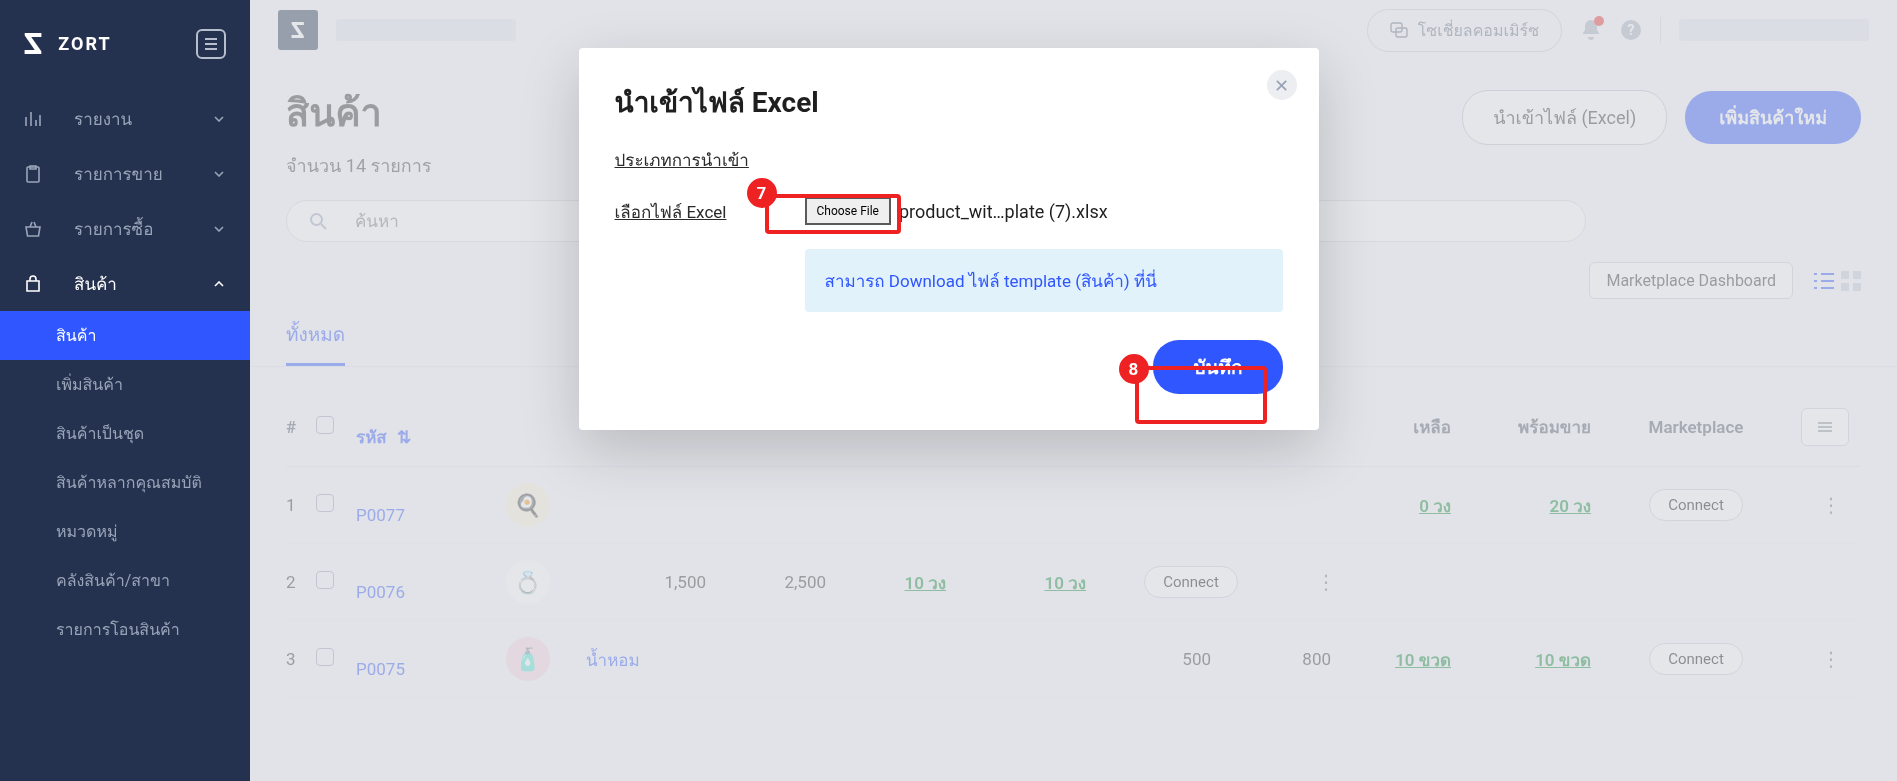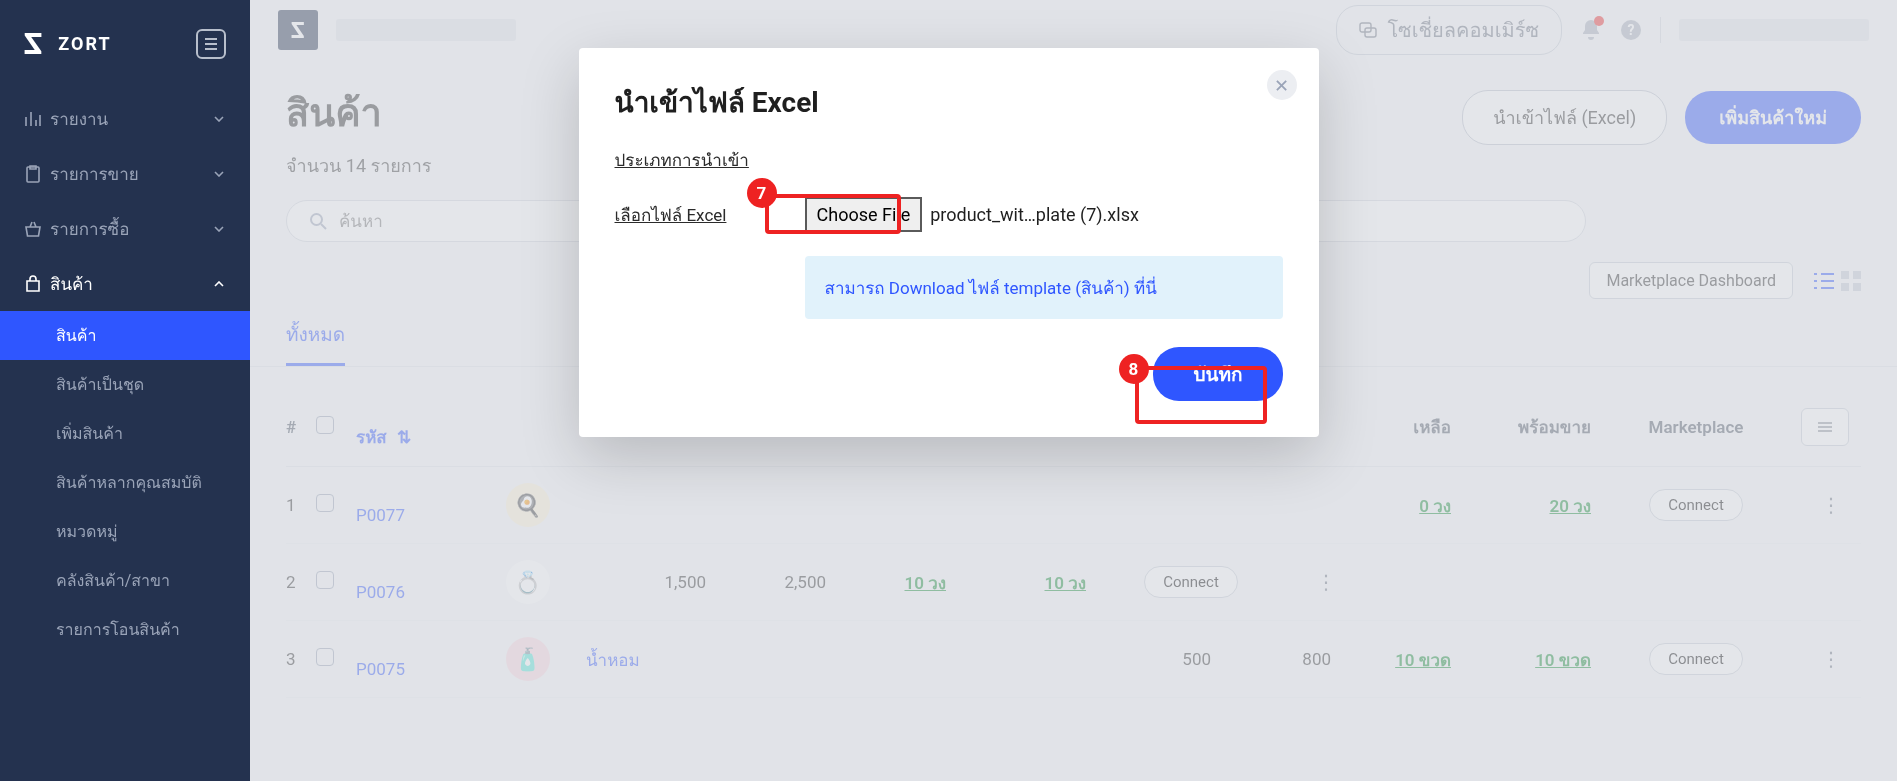--- a/index.html
+++ b/index.html
@@ -8,50 +8,50 @@
   
   .sidebar { position: absolute; left: 0; top: 0; width: 250px; height: 781px; background: #24324f; color: #b8bfcc; }
   .brand { display: flex; align-items: center; justify-content: space-between; padding: 26px 24px 30px 24px; }
   .brand-left { display: flex; align-items: center; gap: 16px; }
   .brand-logo { font-size: 30px; font-weight: 900; color: #fff; font-family: ui-serif, Georgia, serif; }
   .brand-flip { transform: scaleX(-1); display:inline-block; }
   .brand-text { color: #fff; font-weight: 700; letter-spacing: 2px; font-size: 18px; }
   .brand-toggle { width: 30px; height: 30px; border: 2px solid #b8bfcc; border-radius: 6px; display:flex;align-items:center;justify-content:center; }
   .brand-toggle svg { stroke:#b8bfcc; }
 
-  .side-item { display: flex; align-items: center; padding: 14px 24px; cursor: pointer; color: #9aa4b8; font-size: 17px; }
+  .side-item { display: flex; align-items: center; padding: 14px 24px; cursor: pointer; color: #9aa4b8; font-size: 17px; gap: 24px; }
   .side-item .ico { width: 26px; display:flex; }
   .side-item .lbl { flex: 1; }
   .side-item .chev { width: 12px; }
   .side-item.active { color: #fff; }
   .side-sub { padding: 12px 24px 12px 56px; font-size: 16px; color: #9aa4b8; cursor:pointer; }
   .side-sub.active { background: #2f56ff; color: #fff; }
 
   
   .main { position: absolute; left: 250px; top: 0; right: 0; height: 781px; }
   .topbar { height: 60px; display:flex; align-items:center; padding: 0 28px; gap:18px; }
   .tb-logo { width:40px; height:40px; background:#24324f; color:#fff; display:flex;align-items:center;justify-content:center;font-family: ui-serif, Georgia; font-size:22px; font-weight:900; border-radius:3px;}
   .tb-blur { width:180px; height:22px; background:#e3e5ea; border-radius:3px; }
   .tb-spacer { flex:1; }
-  .tb-social { border:1.5px solid #c6ccd6; border-radius:22px; padding: 8px 22px; display:flex;align-items:center;gap:10px;color:#6b7280;font-size:20px; cursor:pointer;}
+  .tb-social { border:1.5px solid #c6ccd6; border-radius:22px; padding: 8px 22px; display:flex;align-items:center;gap:10px;color:#6b7280;font-size:16px; cursor:pointer;}
   .tb-bell { position:relative; color:#aab0bc; cursor:pointer; }
   .tb-bell .dot { position:absolute; top:-2px; right:-2px; width:10px;height:10px;border-radius:50%;background:#ef2b2b; }
   .tb-help { color:#aab0bc; cursor:pointer; }
   .tb-user { width:190px; height:22px; background:#e3e5ea; border-radius:3px; }
 
   .page-header { padding: 22px 36px 0 36px; display:flex; align-items:flex-start; }
   .ph-left { flex:1; }
   .ph-title { font-size: 38px; font-weight: 700; color:#2b2b2b; }
   .ph-count { margin-top:8px; color:#3a3a3a; font-size:18px; }
   .ph-actions { display:flex; gap:18px; align-items:center; margin-top:8px; }
   .btn-outline { border:1.5px solid #b9bfcb; background:#fff; border-radius:26px; padding:12px 30px; font-size:18px; color:#2b2b2b; cursor:pointer;}
   .btn-primary { background:#2f56ff; color:#fff; border:none; border-radius:26px; padding:12px 34px; font-size:18px; font-weight:600; cursor:pointer;}
 
   .search-row { padding: 20px 36px; }
-  .search { display:flex; align-items:center; gap:12px; border:1.5px solid #d3d7df; background:#fff; border-radius:26px; padding:10px 22px; width:100%; max-width:1300px;}
+  .search { display:flex; align-items:center; gap:28px; border:1.5px solid #d3d7df; background:#fff; border-radius:26px; padding:10px 22px; width:100%; max-width:1300px;}
   .search input { border:none; outline:none; flex:1; font-size:17px; color:#6b7280; background:transparent;}
 
   .toolbar { padding: 0 36px; display:flex; align-items:center; }
   .toolbar-spacer{flex:1;}
   .mp-btn { border:1px solid #c6ccd6; background:#fff; border-radius:6px; padding:8px 16px; font-size:16px; color:#2b2b2b; cursor:pointer; margin-right:14px;}
   .view-ico { color:#9aa4b8; margin-left:6px; cursor:pointer;}
   .view-ico.active{ color:#2f56ff; }
 
   .tabs { padding: 20px 36px 0 36px; border-bottom: 1px solid #e1e4ea; display:flex; gap:30px;}
   .tab { padding-bottom:14px; font-size:19px; color:#6b7280; cursor:pointer;}
@@ -76,21 +76,21 @@
   
   .overlay { position:absolute; left:250px; top:0; right:0; height:781px; background:rgba(214,217,223,0.65);}
   .modal { position:absolute; left:50%; top:48px; transform:translateX(-50%); width:740px; background:#fff; border-radius:4px; box-shadow:0 20px 60px rgba(0,0,0,0.18); padding:32px 36px 36px 36px;}
   .modal-close { position:absolute; right:22px; top:22px; width:30px;height:30px;border-radius:50%;background:#eceef2;display:flex;align-items:center;justify-content:center;color:#9aa4b8;cursor:pointer;font-size:18px;}
   .modal-title{font-size:28px;font-weight:700;color:#1f1f1f;margin-bottom:22px;}
   .form-row{display:flex;align-items:center;margin-bottom:24px;}
   .form-lbl{width:190px;font-size:17px;color:#2b2b2b;text-decoration:underline;}
   .form-ctrl{flex:1;}
   .select{border:1.5px solid #c6ccd6;border-radius:6px;padding:10px 14px;display:flex;align-items:center;justify-content:space-between;width:250px;font-size:16px;cursor:pointer;}
   .file-row{display:flex;align-items:center;gap:8px;}
-  .file-btn{border:2px solid #5a5a5a;background:#efefef;padding:5px 10px;font-size:18px;cursor:pointer;}
+  .file-btn{border:2px solid #5a5a5a;background:#efefef;padding:5px 10px;font-size:12px;cursor:pointer;}
   .file-name{font-size:18px;color:#1f1f1f;}
   .info-box{background:#e1f2fb;border-radius:4px;padding:18px 20px;color:#2f56ff;font-size:17px;}
   .modal-footer{display:flex;justify-content:flex-end;margin-top:28px;}
   .save-btn{background:#2f56ff;color:#fff;border:none;border-radius:26px;padding:12px 40px;font-size:19px;font-weight:600;cursor:pointer;}
 
   
   .ann-red{position:absolute;border:4px solid #e22;border-radius:4px;pointer-events:none;}
   .ann-num{position:absolute;width:30px;height:30px;border-radius:50%;background:#e22;color:#fff;font-weight:700;display:flex;align-items:center;justify-content:center;font-size:17px;}
 
   svg { display:block; }
@@ -162,22 +162,22 @@
       </span>
     <span class="lbl">สินค้า</span>
     <span class="chev">
         <svg width="10" height="6" viewBox="0 0 10 6" fill="none" stroke="#fff" stroke-width="1.6">
           <path d="M1 5l4-4 4 4"></path>
         </svg>
       </span>
   </div>
 
   <div class="side-sub active">สินค้า</div>
+  <div class="side-sub">เพิ่มสินค้า</div>
   <div class="side-sub">สินค้าเป็นชุด</div>
-  <div class="side-sub">เพิ่มสินค้า</div>
   <div class="side-sub">สินค้าหลากคุณสมบัติ</div>
   <div class="side-sub">หมวดหมู่</div>
   <div class="side-sub">คลังสินค้า/สาขา</div>
   <div class="side-sub">รายการโอนสินค้า</div>
 </nav>
 
 <div class="main">
 
   <div class="topbar">
     <div class="tb-logo">

